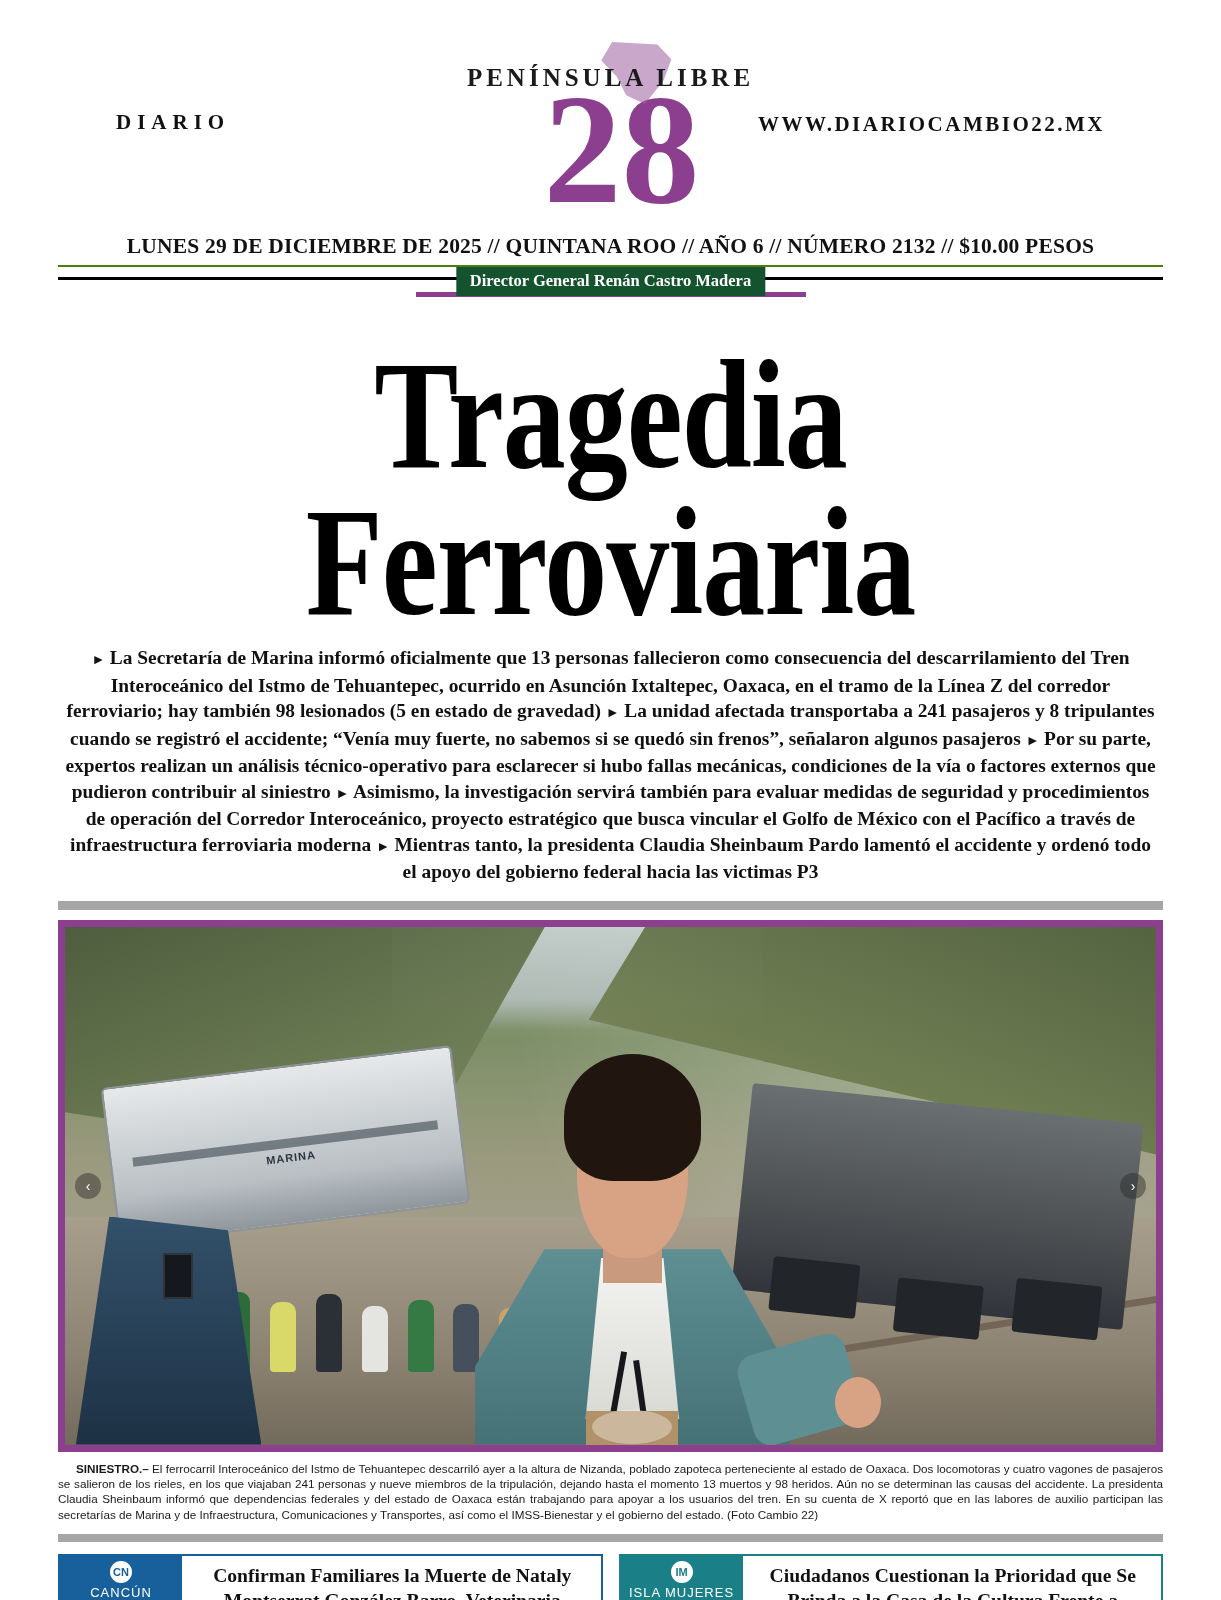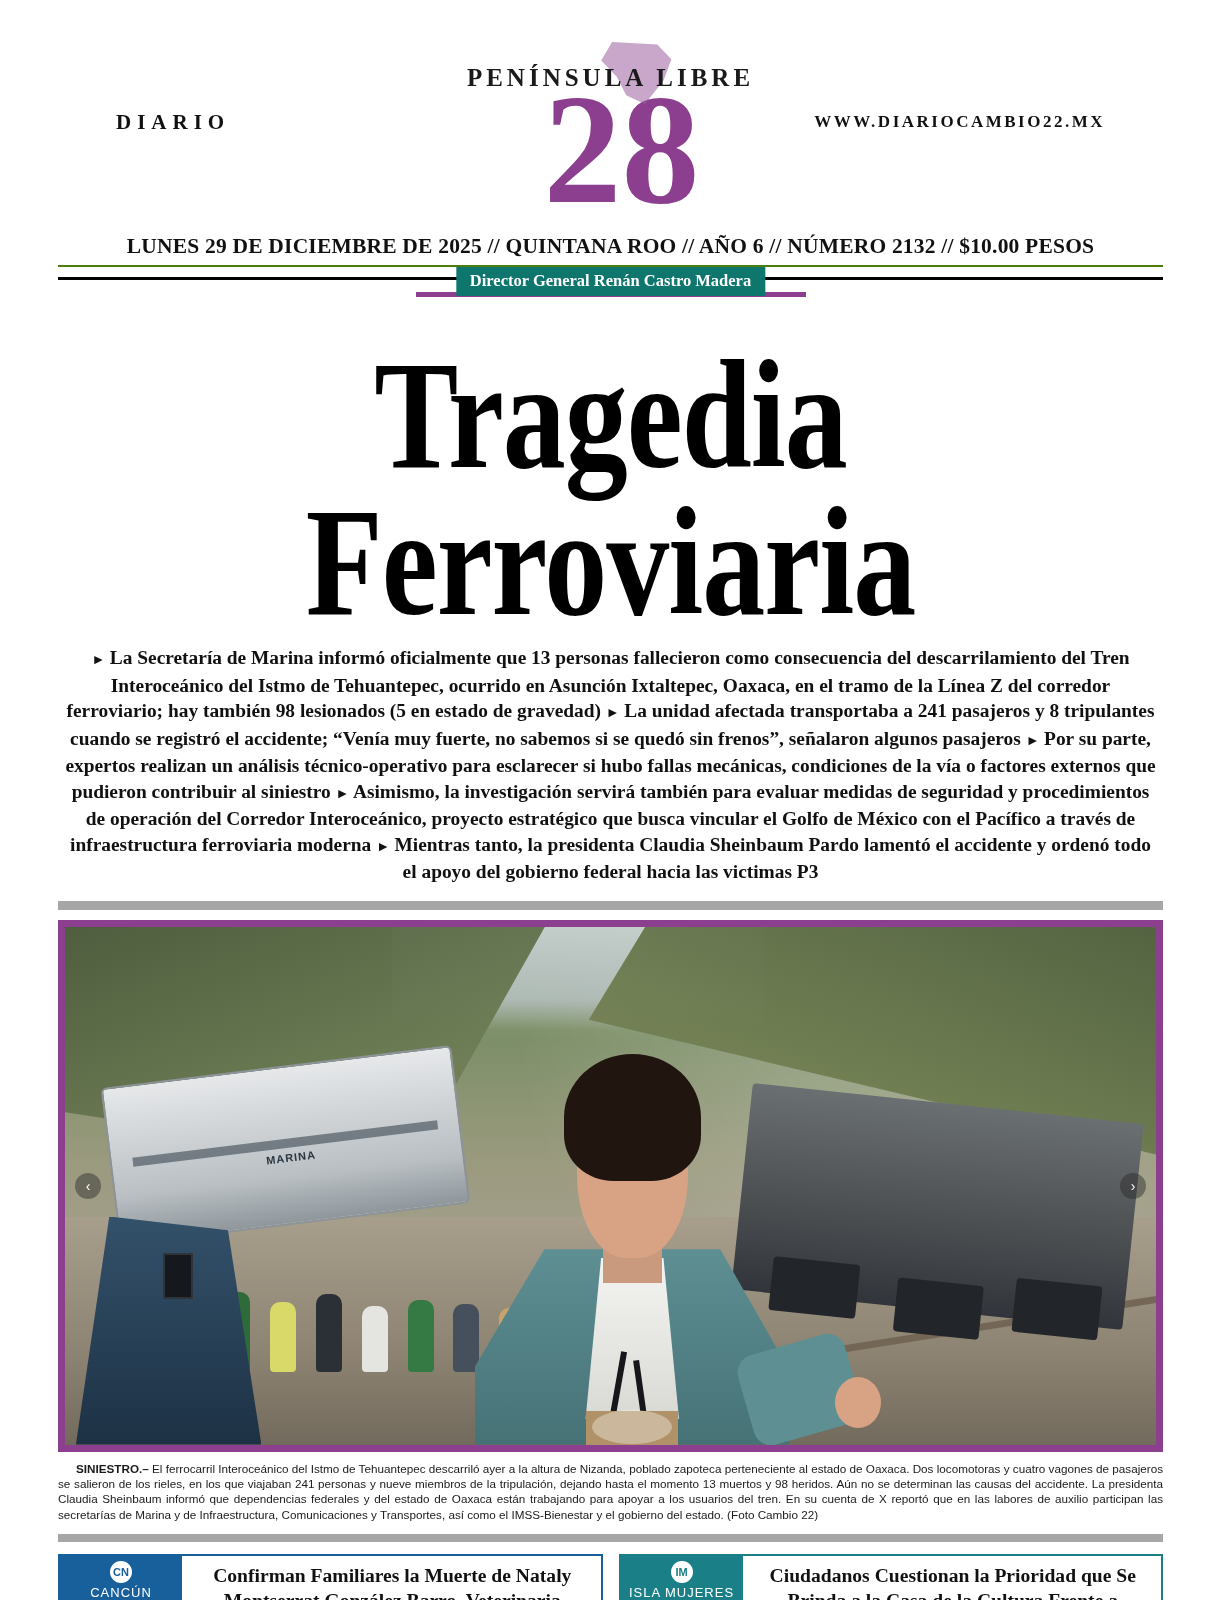--- a/index.html
+++ b/index.html
@@ -56,21 +56,21 @@
     left: 58px;
     top: 110px;
     font-size: 21px;
     letter-spacing: 6px;
     font-weight: 700;
   }
   .site {
     position: absolute;
     right: 58px;
     top: 112px;
-    font-size: 17px;
+    font-size: 21px;
     letter-spacing: 2.5px;
     font-weight: 700;
     margin-left: 6px;
   }
   .title-row {
     display: flex;
     align-items: flex-start;
     justify-content: center;
     margin-top: -6px;
     height: 138px;
@@ -111,21 +111,21 @@
     right: 0;
     top: 10px;
     height: 3px;
     background: #000;
   }
   .director-box {
     position: absolute;
     left: 50%;
     transform: translateX(-50%);
     top: 0;
-    background: #0f766e;
+    background: #14532d;
     color: #fff;
     font-size: 16.5px;
     font-weight: 700;
     padding: 4px 14px 5px;
     z-index: 2;
   }
   .director-accent {
     position: absolute;
     left: 50%;
     transform: translateX(-50%);

